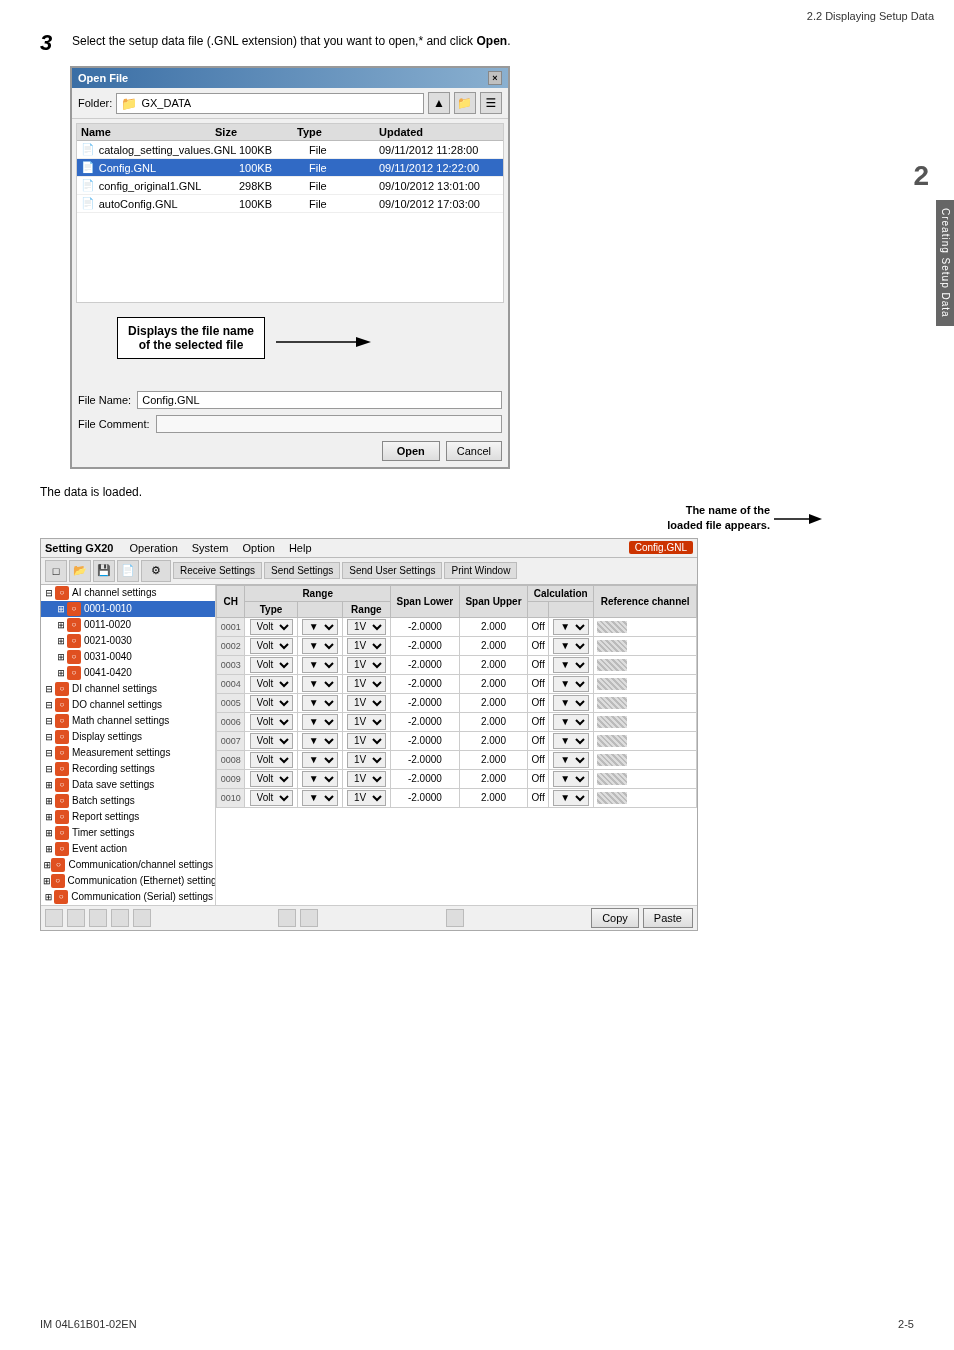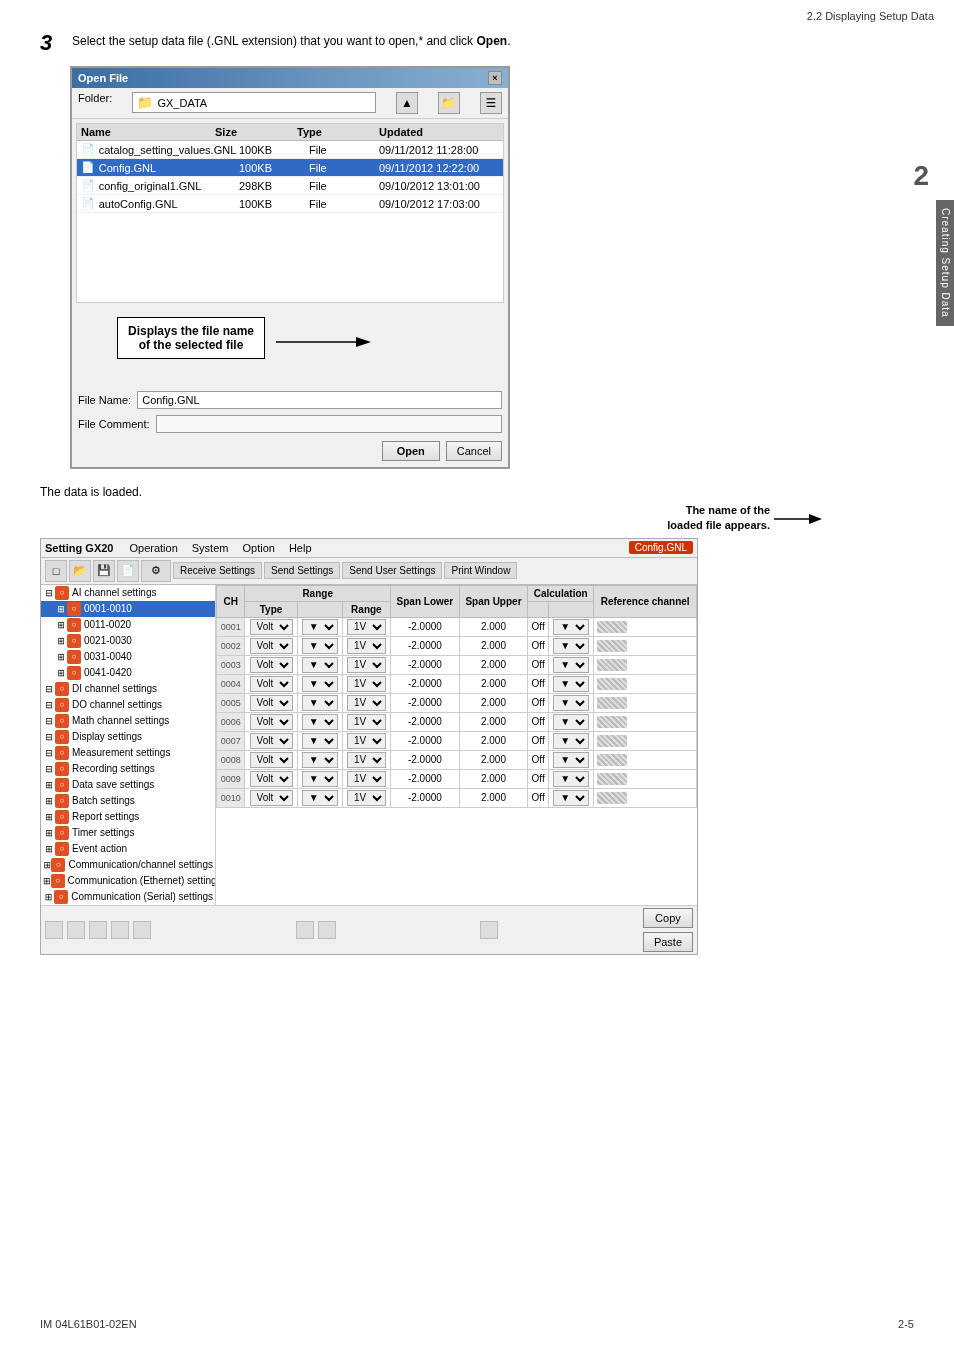--- a/index.html
+++ b/index.html
@@ -110,23 +110,23 @@
       display: flex;
       align-items: center;
       justify-content: center;
       cursor: pointer;
       font-size: 9px;
       color: #000;
     }
 
     .dialog-toolbar {
       display: flex;
-      align-items: flex-start;
+      align-items: center;
       padding: 4px 6px;
-      gap: 20px;
+      gap: 4px;
       background: #f0f0f0;
       border-bottom: 1px solid #ccc;
     }
 
     .folder-display {
       display: flex;
       align-items: center;
       background: white;
       border: 1px solid #999;
       padding: 2px 4px;
@@ -448,21 +448,20 @@
       width: 18px;
       height: 18px;
       background: #ddd;
       border: 1px solid #bbb;
     }
 
     .app-footer-btns {
       margin-left: auto;
       display: flex;
       gap: 4px;
-      flex-direction: column;
     }
 
     
     .note-section {
       margin-top: 20px;
       border-top: 2px solid #666;
       padding-top: 6px;
     }
 
     .note-title {

